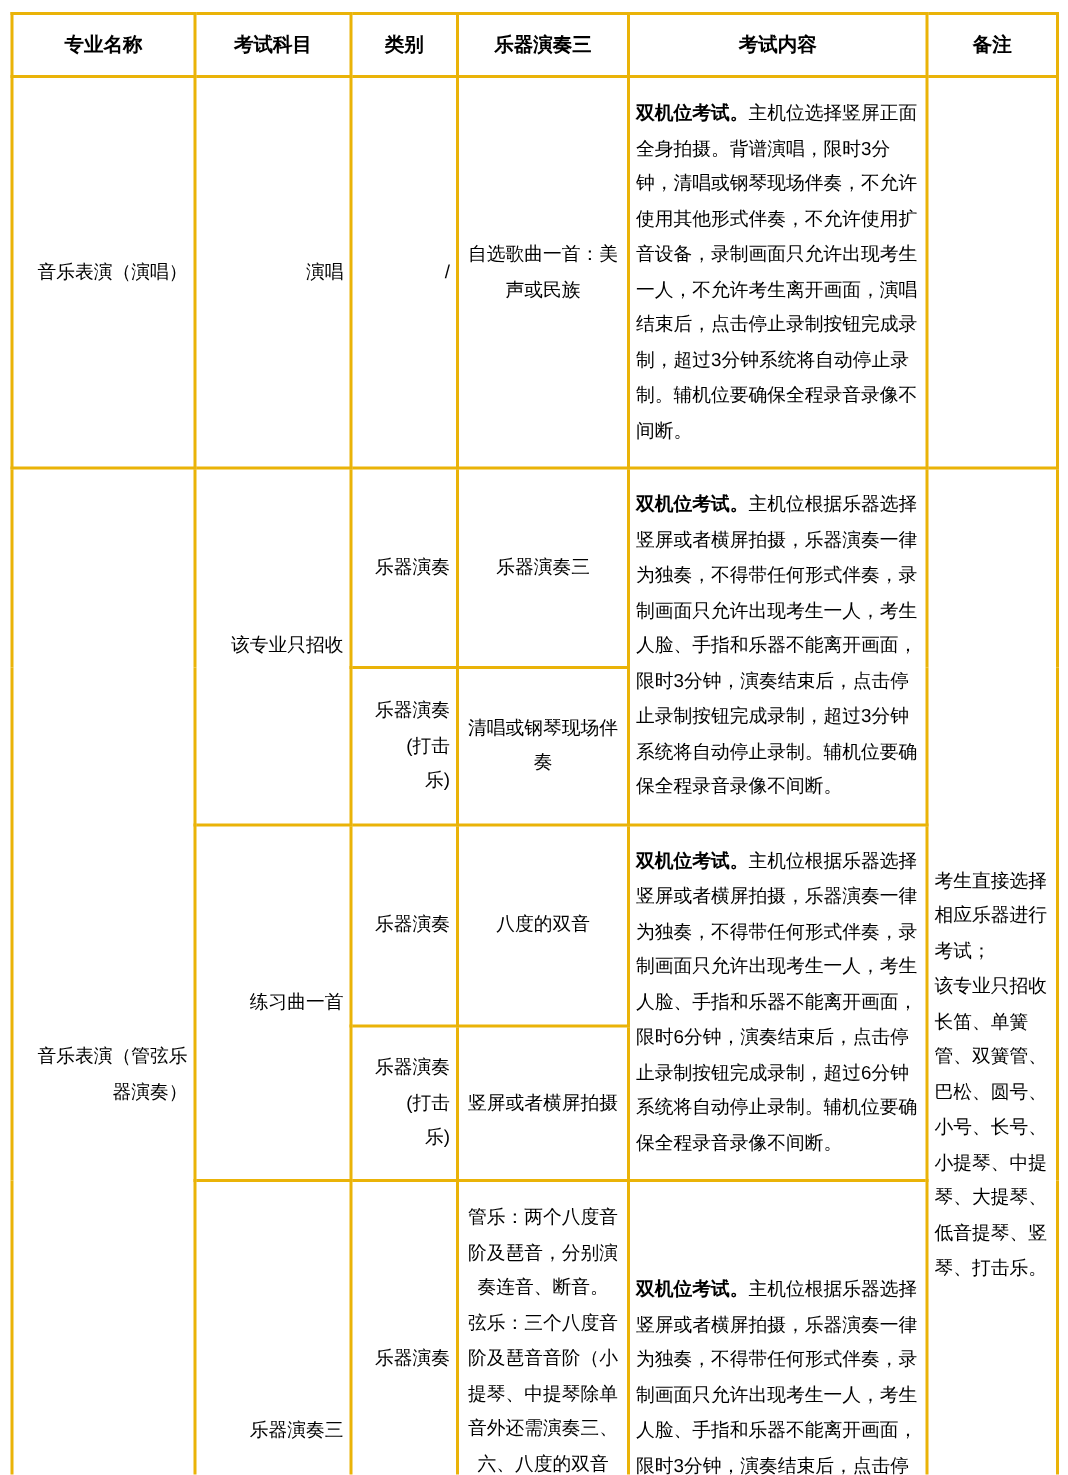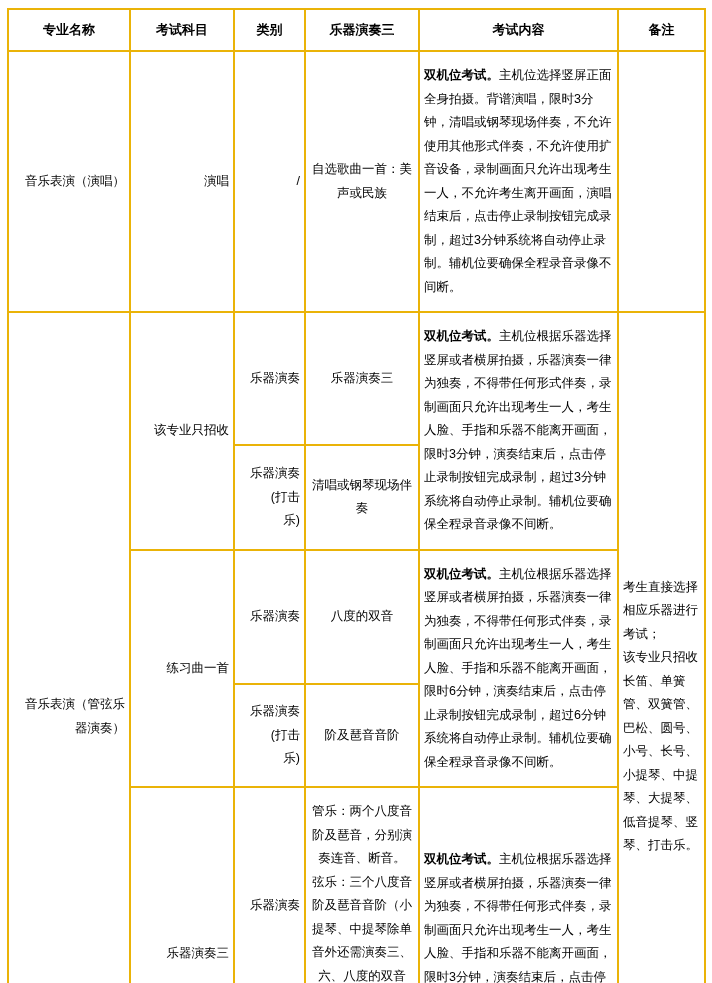--- a/index.html
+++ b/index.html
@@ -131,21 +131,21 @@
 人脸、手指和乐器不能离开画面，
 限时6分钟，演奏结束后，点击停
 止录制按钮完成录制，超过6分钟
 系统将自动停止录制。辅机位要确
 保全程录音录像不间断。</span></td>
       </tr>
       <tr style="height:83px">
         <td class="center pre">乐器演奏
 (打击
 乐)</td>
-        <td class="left pre">阶及琶音音阶</td>
+        <td class="left pre">竖屏或者横屏拍摄</td>
       </tr>
 
       <tr style="height:212px">
         <td class="center" rowspan="2">乐器演奏三</td>
         <td class="center pre">乐器演奏</td>
         <td class="left pre">管乐：两个八度音
 阶及琶音，分别演
 奏连音、断音。
 弦乐：三个八度音
 阶及琶音音阶（小

